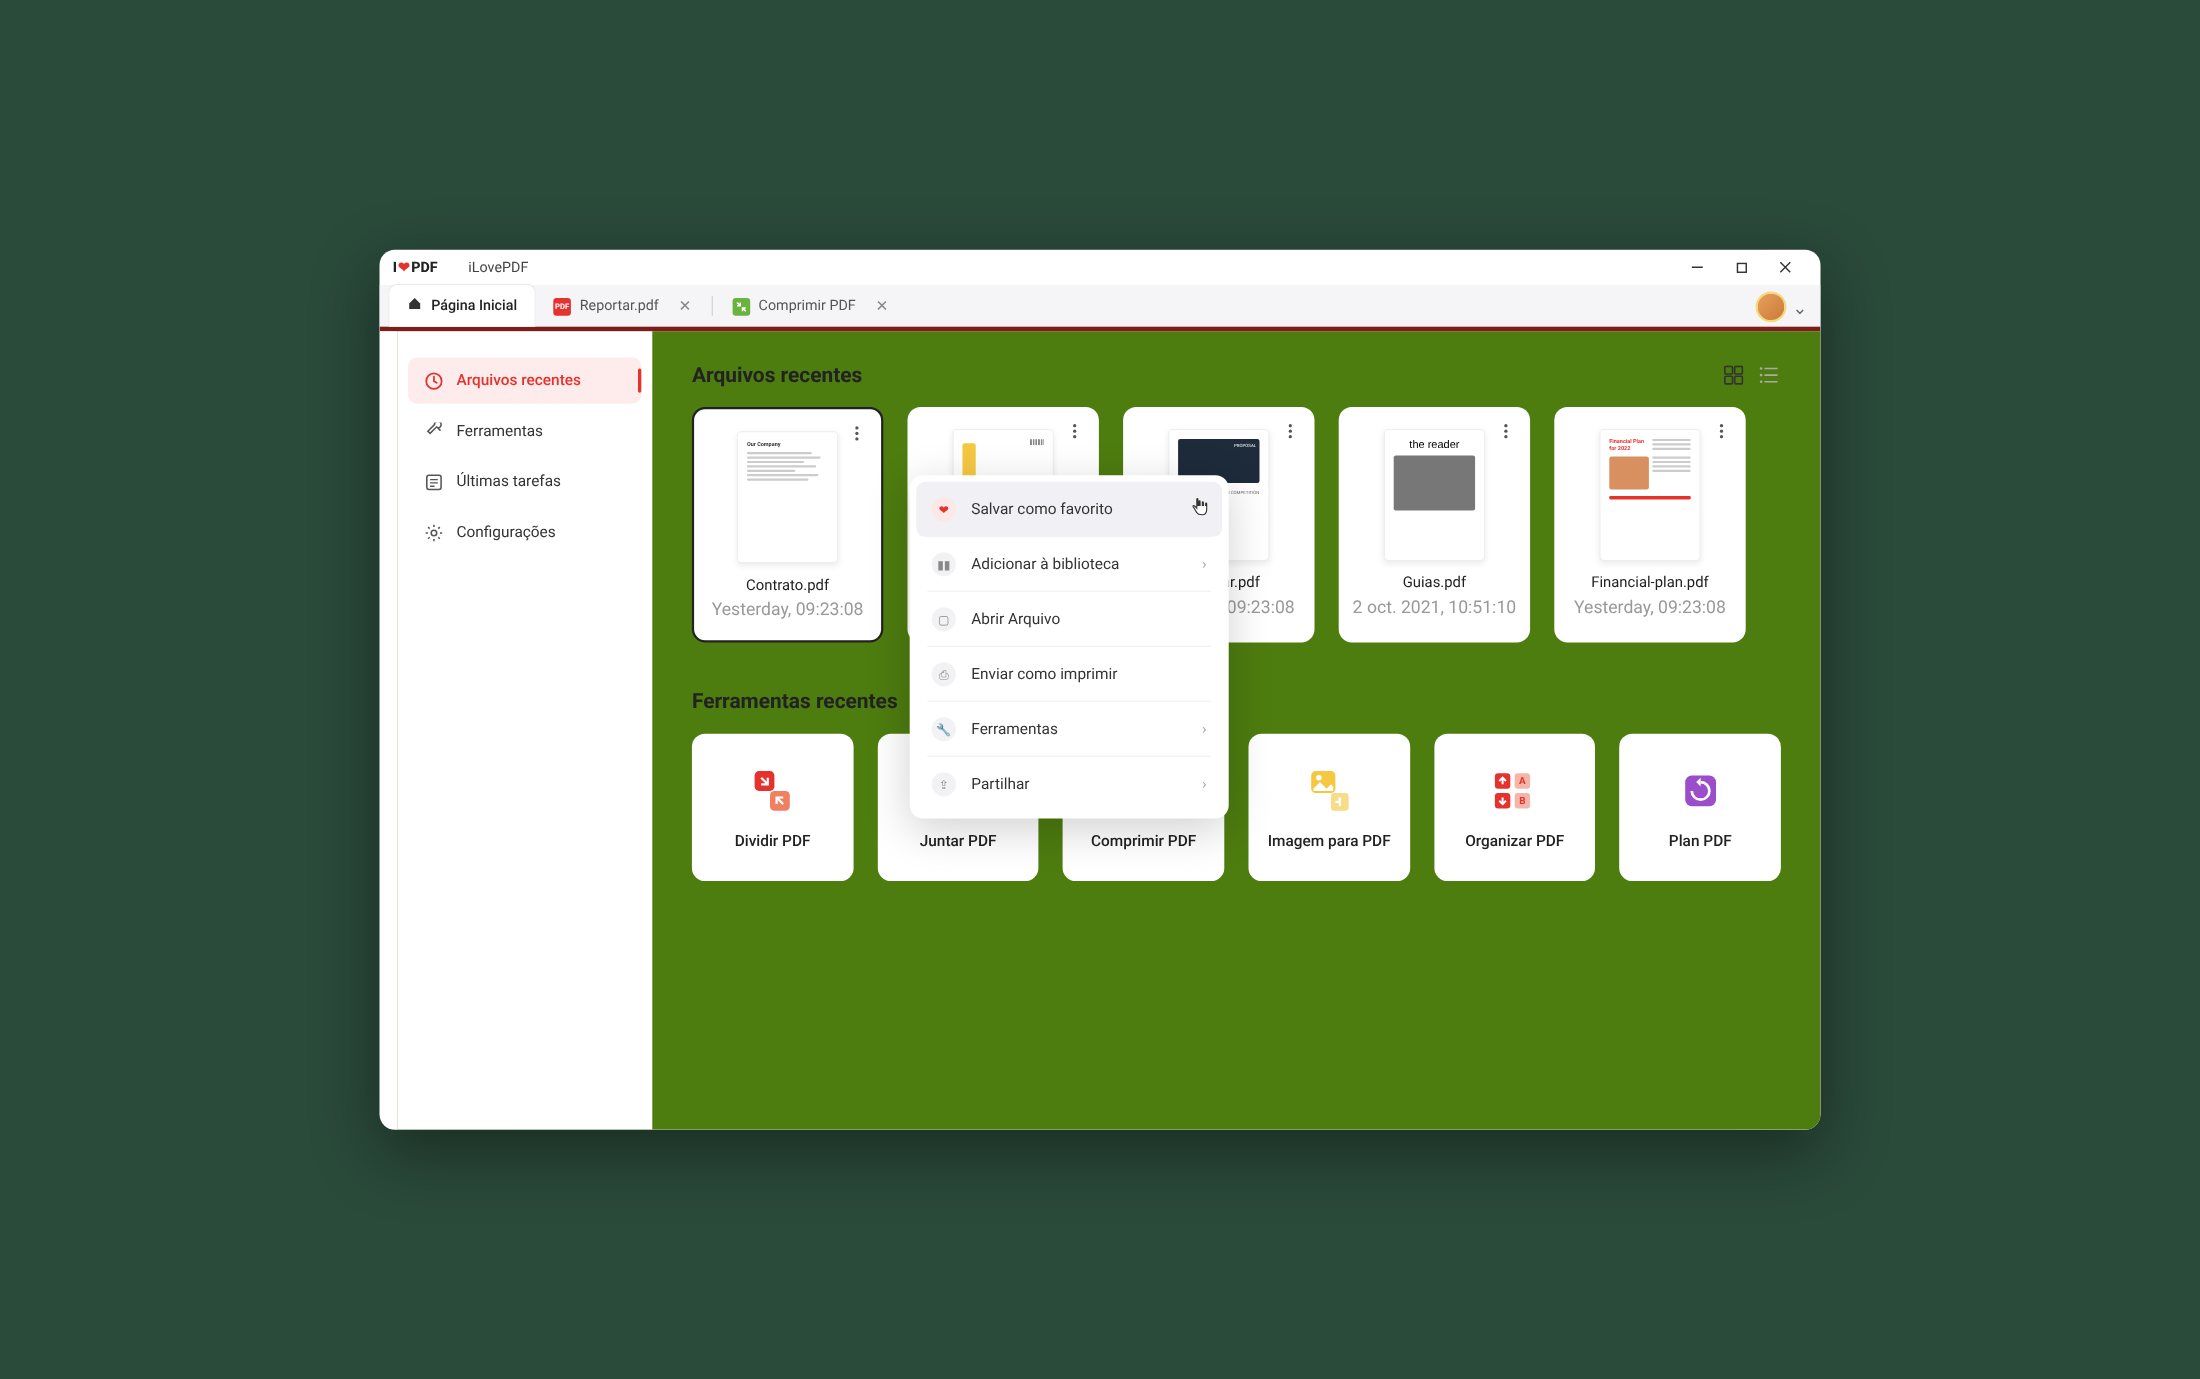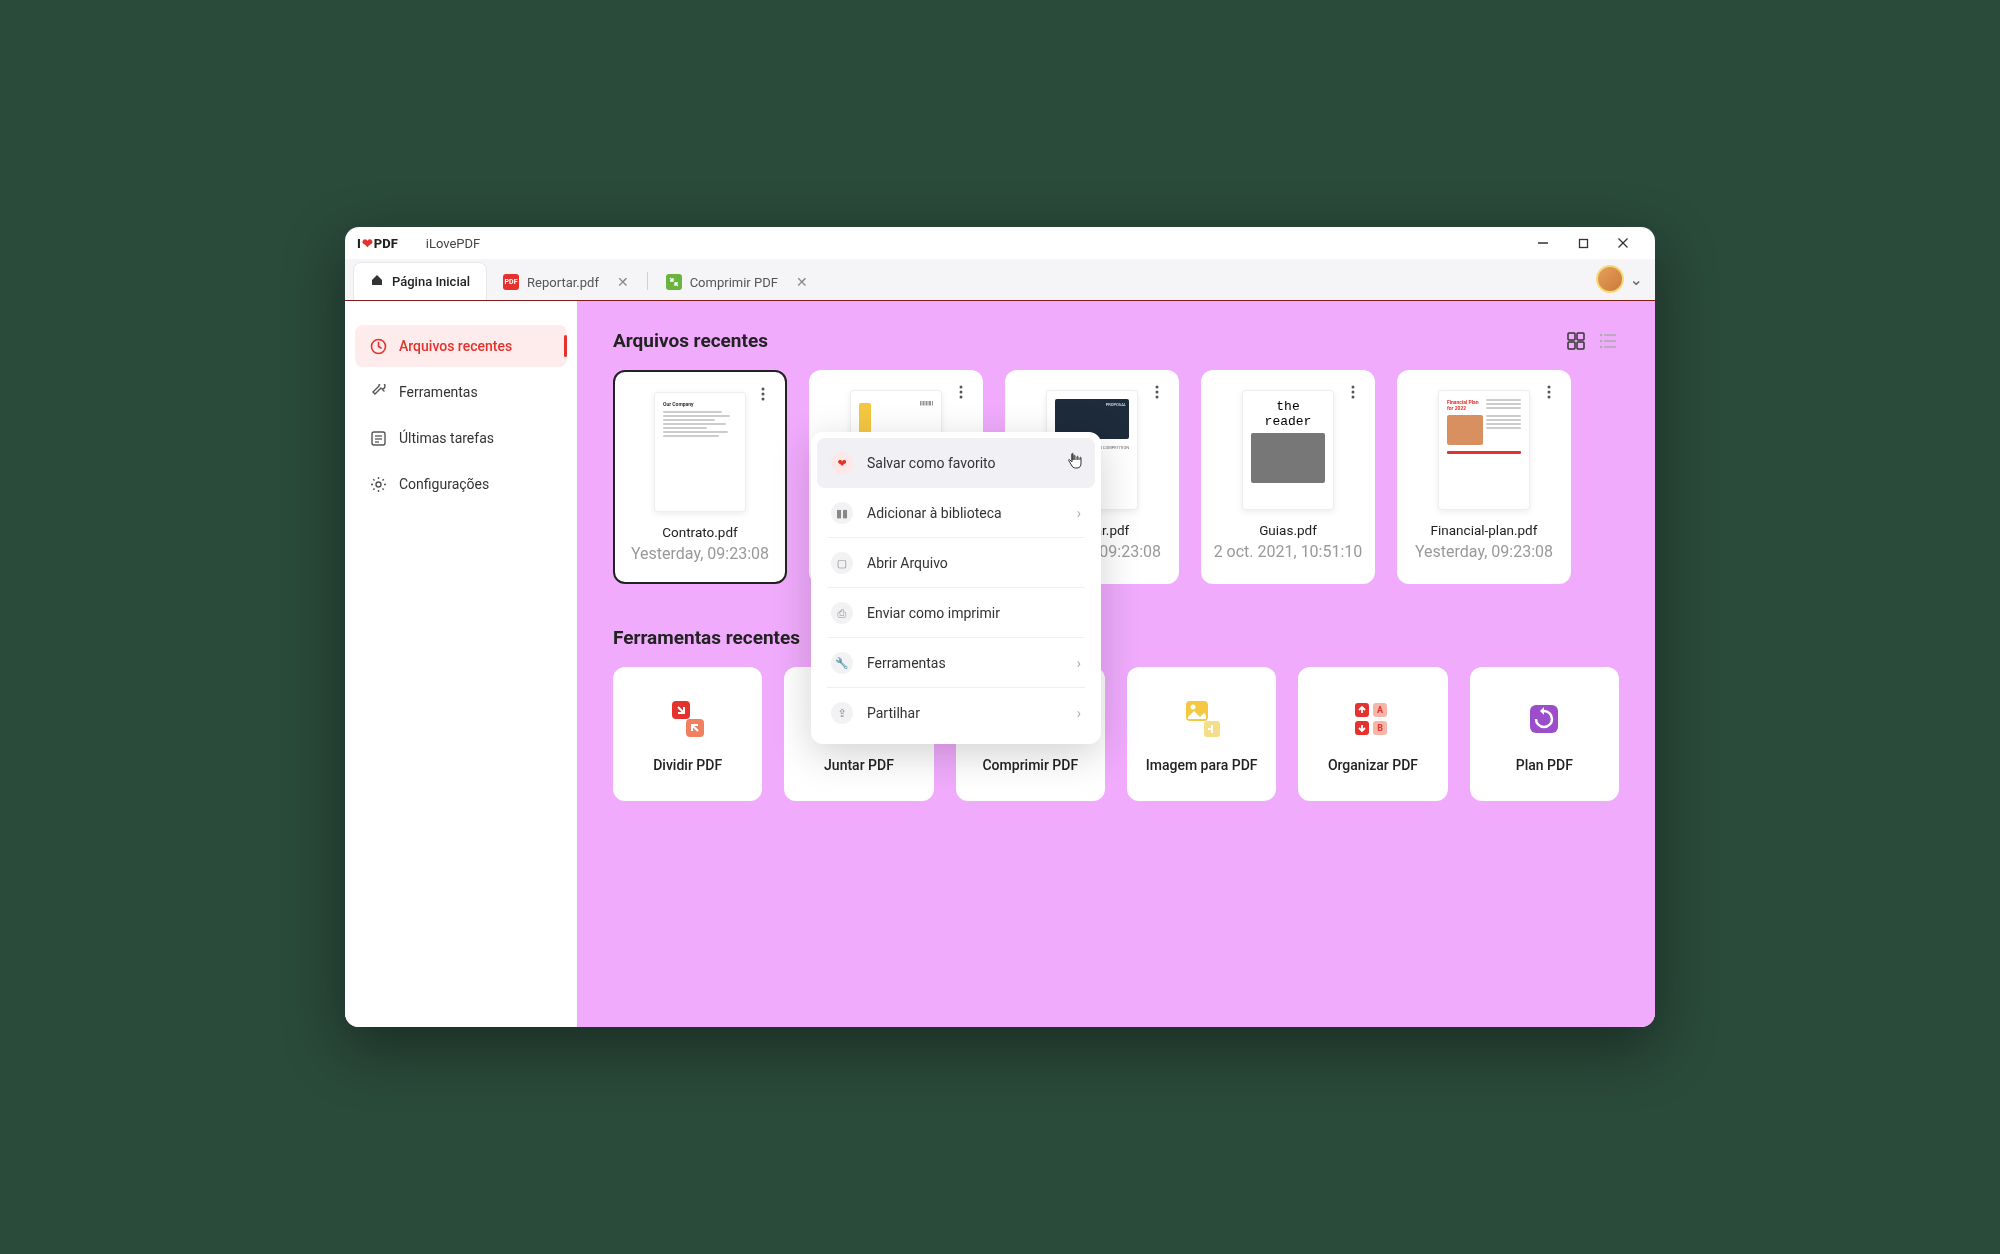--- a/index.html
+++ b/index.html
@@ -7,28 +7,28 @@
 .window { width:1310px; height:800px; background:#fff; border-radius:14px; box-shadow:0 20px 60px rgba(0,0,0,0.4); overflow:hidden; display:flex; flex-direction:column; position:relative; }
 .titlebar { height:32px; display:flex; align-items:center; padding:0 12px; justify-content:space-between; }
 .titlebar-left { display:flex; align-items:center; gap:8px; }
 .logo { font-weight:800; font-size:13px; color:#222; display:flex; align-items:center; }
 .logo-heart { color:#e5322d; margin:0 1px; }
 .app-name { font-size:13px; color:#444;margin-left:20px; }
 .win-controls { display:flex; gap:0; }
 .win-btn { width:40px; height:32px; display:flex; align-items:center; justify-content:center; cursor:pointer; }
 .menubar { height:30px; display:flex; align-items:center; gap:22px; padding:0 12px; font-size:13px; color:#333; }
 .menubar span { cursor:pointer; }
-.tabbar { height:42px; display:flex; align-items:flex-end; background:#f5f5f7; border-bottom:1px solid #7f1d1d; padding:0 8px; position:relative; }
+.tabbar { height:42px; display:flex; align-items:flex-end; background:#f5f5f7; border-bottom:4px solid #7f1d1d; padding:0 8px; position:relative; }
 .tab { display:flex; align-items:center; gap:8px; padding:10px 16px; font-size:13px; color:#555; cursor:pointer; position:relative; }
 .tab.active { background:#fff; border-radius:8px 8px 0 0; color:#222; font-weight:500; border-top:1px solid #e8e8ec; border-left:1px solid #e8e8ec; border-right:1px solid #e8e8ec; }
 .tab-close { margin-left:10px; color:#888; font-size:14px; }
 .tab-sep { width:1px; height:18px; background:#d0d0d4; margin:0 2px 10px; }
 .avatar-area { position:absolute; right:12px; top:6px; display:flex; align-items:center; gap:6px; }
 .avatar { width:28px; height:28px; border-radius:50%; background:linear-gradient(135deg,#e8a05c,#c97a3a); border:2px solid #f5d97a; }
-.body { flex:1; display:flex; background:#f0abfc; overflow:hidden; }
+.body { flex:1; display:flex; background:#4d7c0f; overflow:hidden;margin-left:16px; }
 .sidebar { width:232px; background:#fff; padding:24px 10px; }
 .side-item { display:flex; align-items:center; gap:12px; padding:12px 14px; border-radius:8px; font-size:14px; color:#333; cursor:pointer; margin-bottom:4px; position:relative; }
 .side-item.active { background:#fdeceb; color:#e5322d; font-weight:500; }
 .side-item.active::after { content:""; position:absolute; right:0; top:10px; bottom:10px; width:3px; background:#e5322d; border-radius:2px; }
 .side-icon { width:18px; height:18px; display:flex; align-items:center; justify-content:center; }
 .main { flex:1; padding:28px 36px; overflow:auto; position:relative; }
 .section-header { display:flex; justify-content:space-between; align-items:center; margin-bottom:18px; }
 .section-title { font-size:19px; font-weight:700; color:#222; }
 .view-toggle { display:flex; gap:10px; }
 .view-btn { width:22px; height:22px; display:flex; align-items:center; justify-content:center; cursor:pointer; color:#888; }
@@ -250,21 +250,21 @@
 
         <div class="file-card">
           <div class="file-more">
               <svg width="4" height="14" viewBox="0 0 4 14">
                 <circle cx="2" cy="2" r="1.5" fill="#555"></circle>
                 <circle cx="2" cy="7" r="1.5" fill="#555"></circle>
                 <circle cx="2" cy="12" r="1.5" fill="#555"></circle>
               </svg>
             </div>
           <div class="file-thumb">
-            <div style="text-align:center;font-size:13px;font-family:Liberation Mono, monospace;">the reader</div>
+            <div style="text-align:center;font-size:10px;font-family:Liberation Sans, sans-serif;">the reader</div>
             <div class="th-reader-img"></div>
           </div>
           <div class="file-name">Guias.pdf</div>
           <div class="file-date">2 oct. 2021, 10:51:10</div>
         </div>
 
         <div class="file-card">
           <div class="file-more">
               <svg width="4" height="14" viewBox="0 0 4 14">
                 <circle cx="2" cy="2" r="1.5" fill="#555"></circle>

